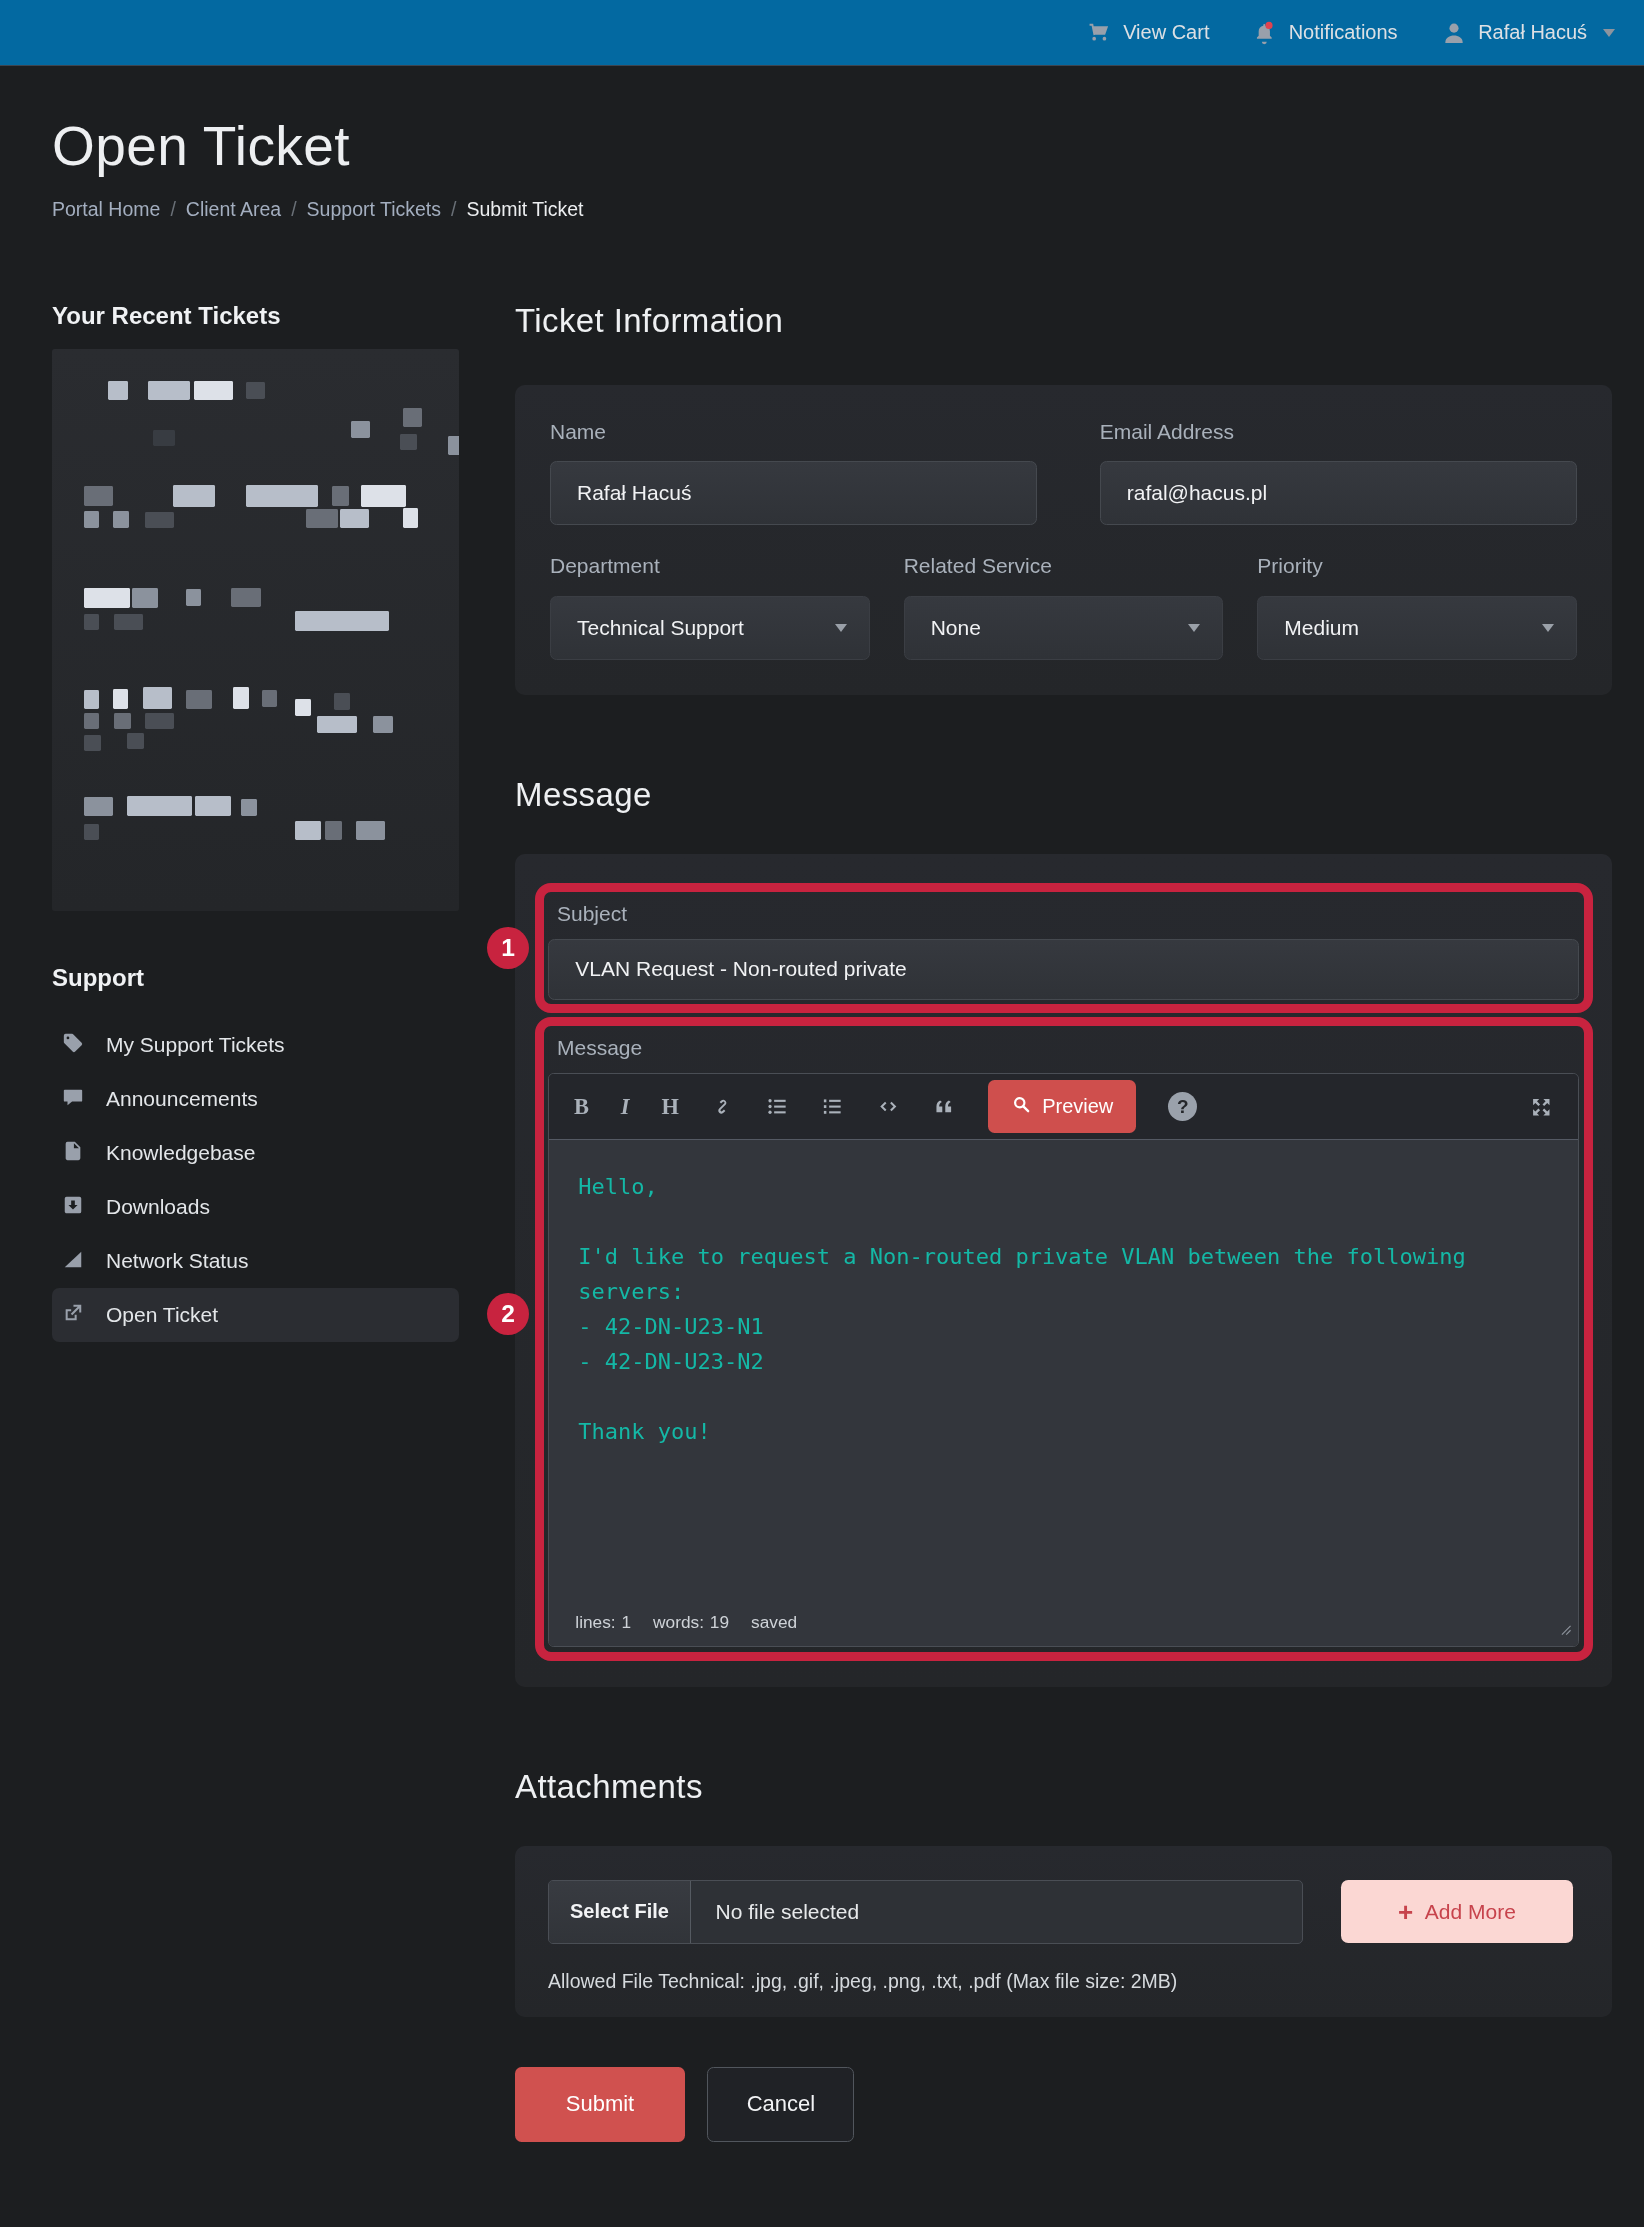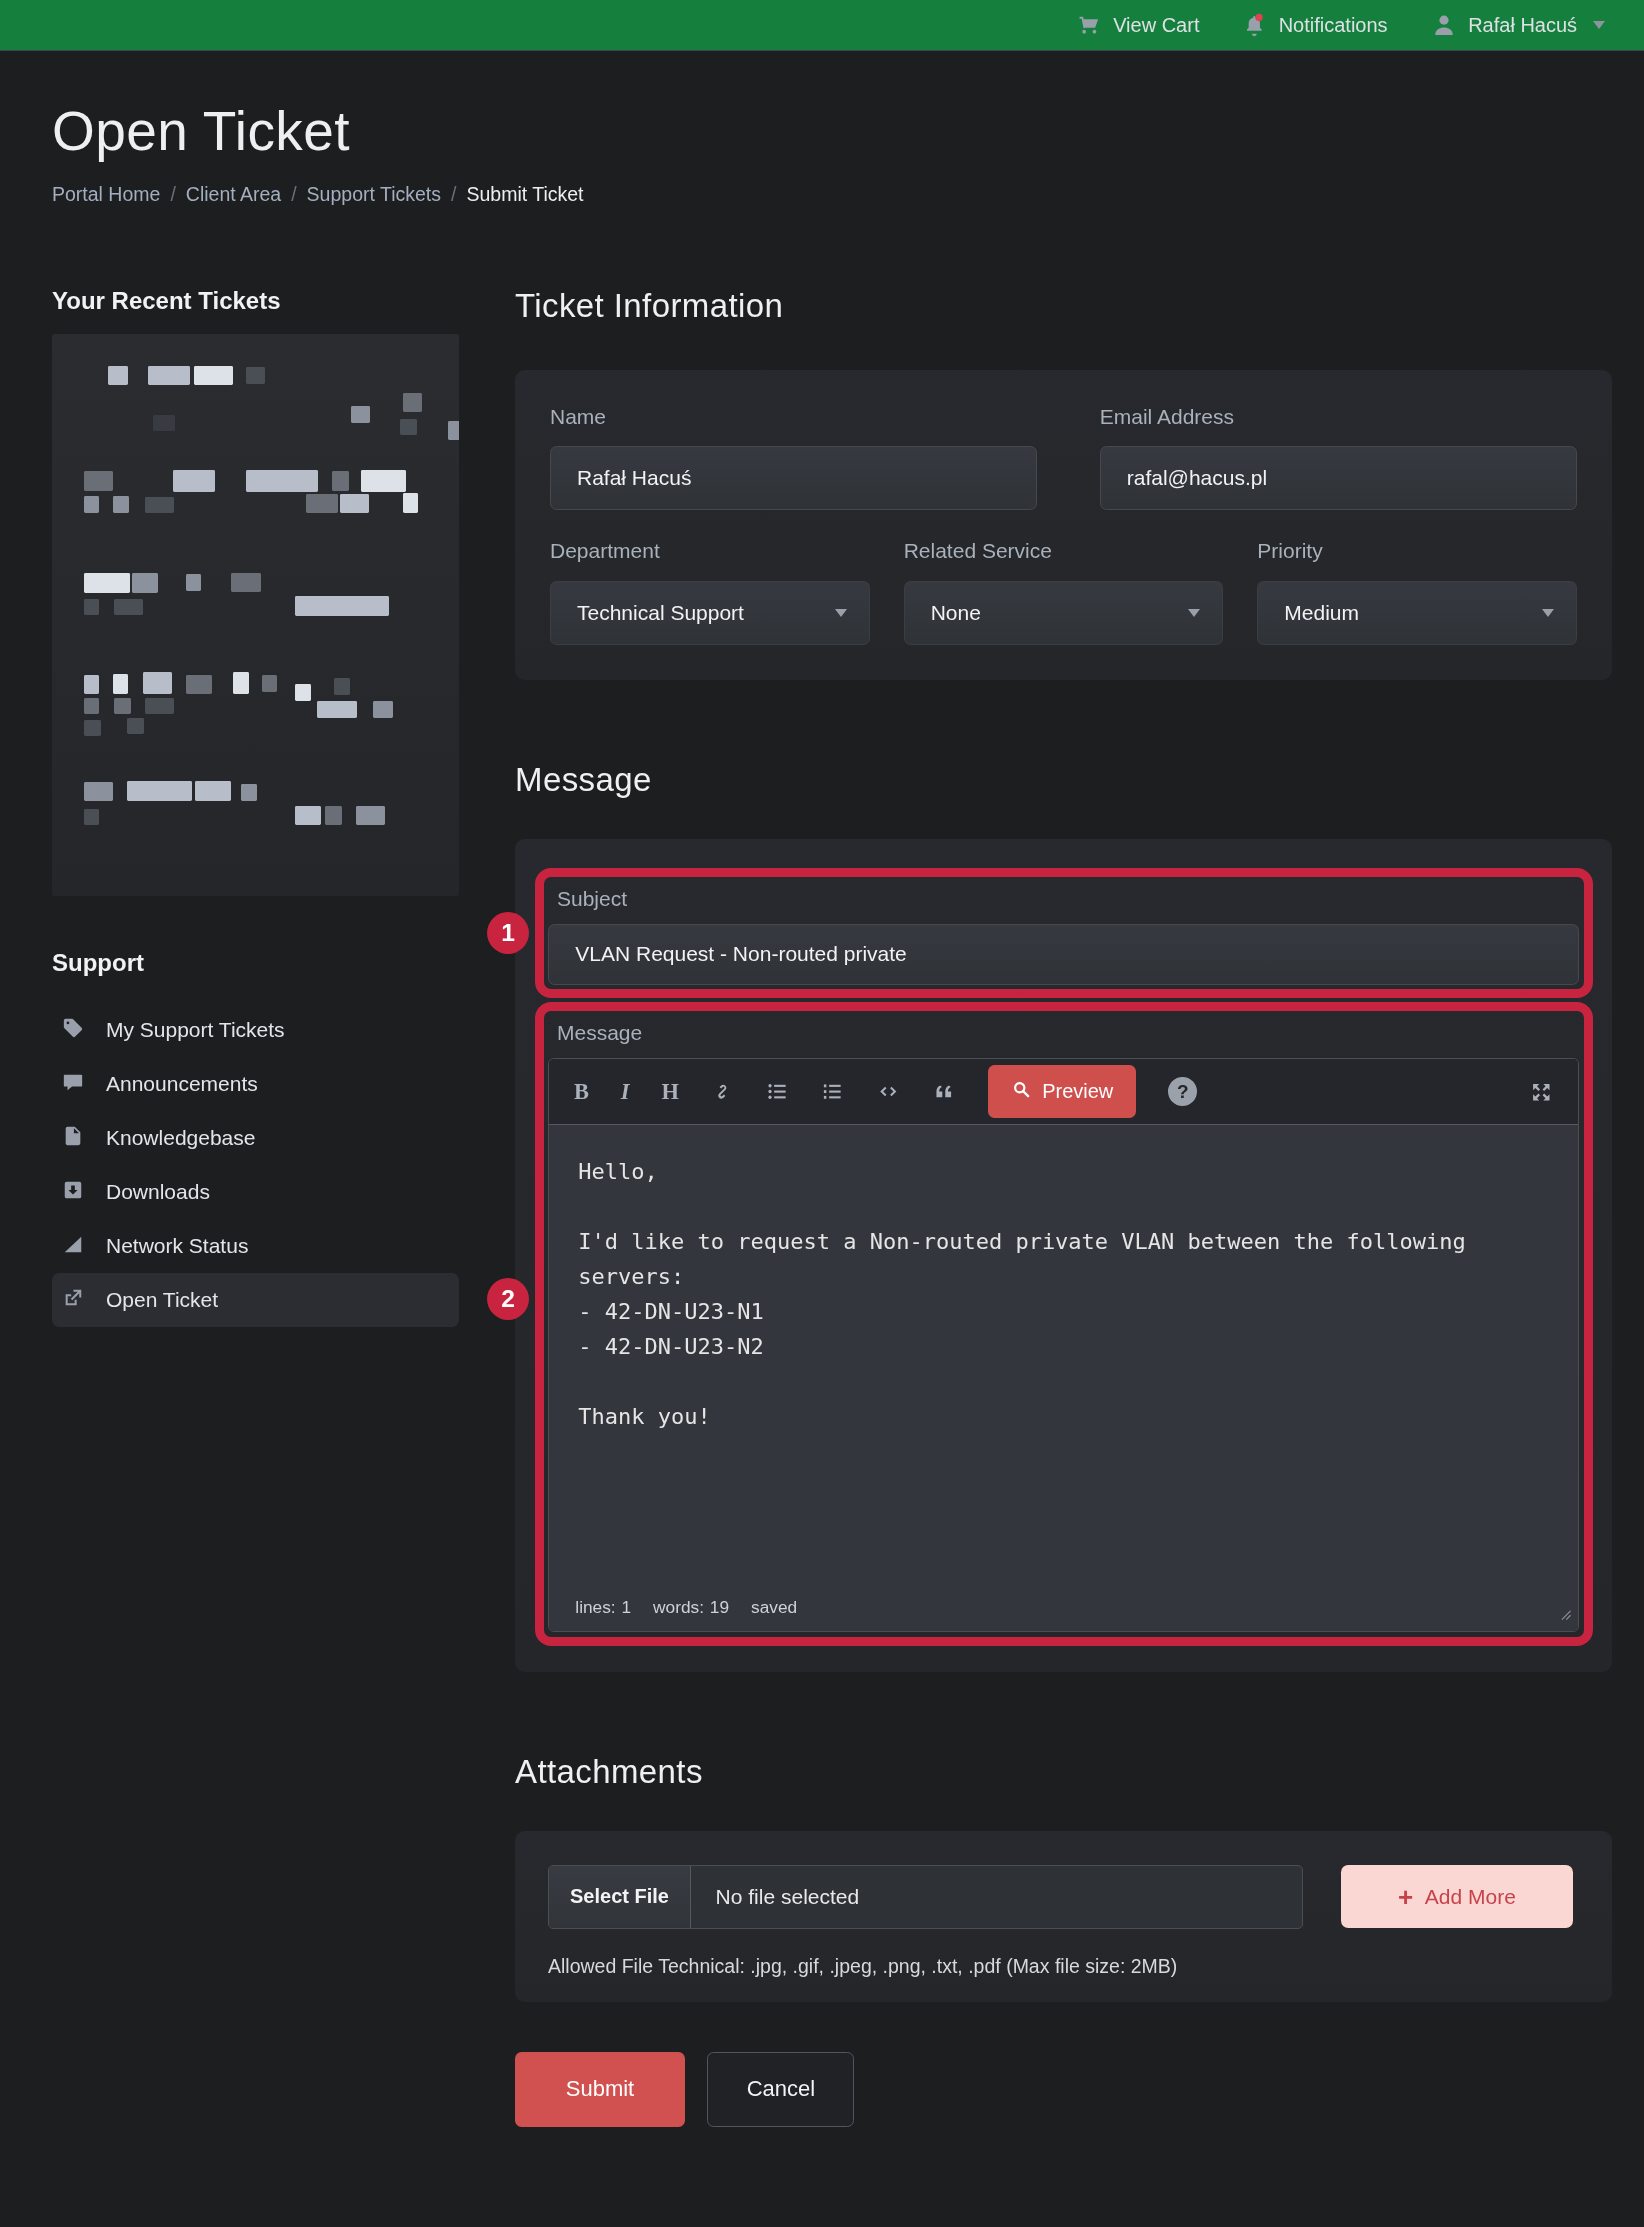--- a/index.html
+++ b/index.html
@@ -5,23 +5,23 @@
   * { margin:0; padding:0; box-sizing:border-box; }
   html,body { background:#141517; }
   body { font-family:"Liberation Sans", sans-serif; }
   .page {
     position:relative; width:1645px; height:2227px;
     background:#1c1e20; overflow:hidden; margin:0 auto;
     color:#eef0f2;
   }
   
   .topbar {
-    height:51px; background:#15803d; border-bottom:1.4px solid #3c4550;
+    height:66px; background:#0369a1; border-bottom:1.4px solid #3c4550;
     display:flex; align-items:center; justify-content:flex-end;
-    padding-right:40px; gap:43px;
+    padding-right:30px; gap:43px;
   }
   .topbar-item { display:flex; align-items:center; gap:11.6px; color:#dde0e4; font-size:20px; cursor:pointer; }
   .topbar-item svg { display:block; }
   .icon-gray { fill:#99a0ab; }
   .bell-wrap { position:relative; }
   .caret-down {
     width:0; height:0; border-left:6.5px solid transparent; border-right:6.5px solid transparent;
     border-top:8px solid #8d949e; margin-left:4.3px;
   }
   
@@ -103,21 +103,21 @@
     color:#ffffff; font-size:20px; display:flex; align-items:center; gap:11.6px; cursor:pointer;
     font-family:"Liberation Sans", sans-serif;
   }
   .help-circle {
     width:29px; height:29px; border-radius:50%; background:#9aa1ab; color:#24262a;
     font-size:19px; font-weight:bold; display:flex; align-items:center; justify-content:center; cursor:pointer;
   }
   .tb-spacer { flex:1; }
   .msg-body {
     position:relative; height:506px; background:#33363c; padding:29px 38px 0 29px;
-    font-family:"DejaVu Sans Mono", monospace; font-size:22px; line-height:35px; color:#e5e5e5;
+    font-family:"DejaVu Sans Mono", monospace; font-size:22px; line-height:35px; color:#14b8a6;
     white-space:pre-wrap; overflow:hidden;
   }
   .msg-status {
     position:absolute; left:26px; bottom:14.5px; display:flex; gap:22px;
     font-family:"Liberation Sans", sans-serif; font-size:17.3px; color:#ced2d7;
   }
   .msg-status span { display:flex; gap:5.8px; }
   .resize-handle { position:absolute; right:5.8px; bottom:7.2px; }
   
   .card-attach { margin-top:40px; padding:34px 33px 0 33px; height:171px; }

